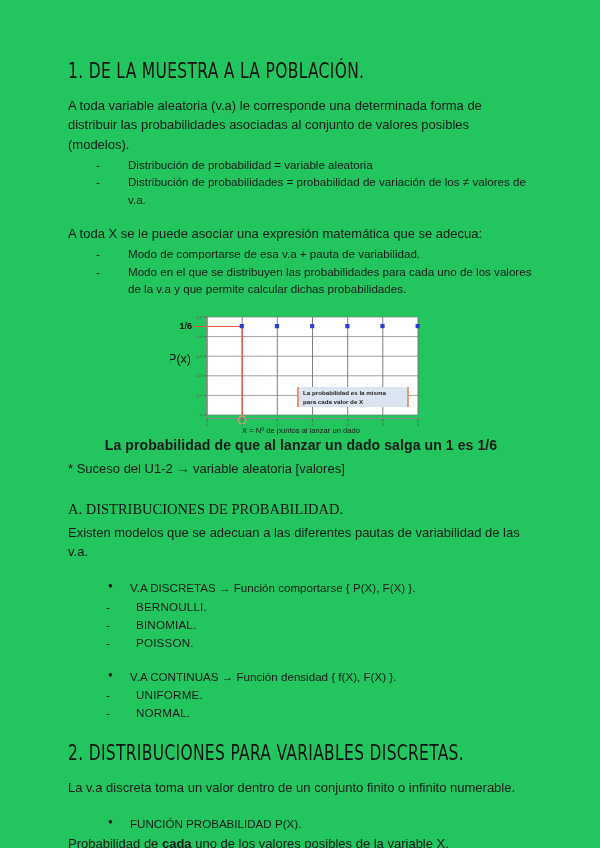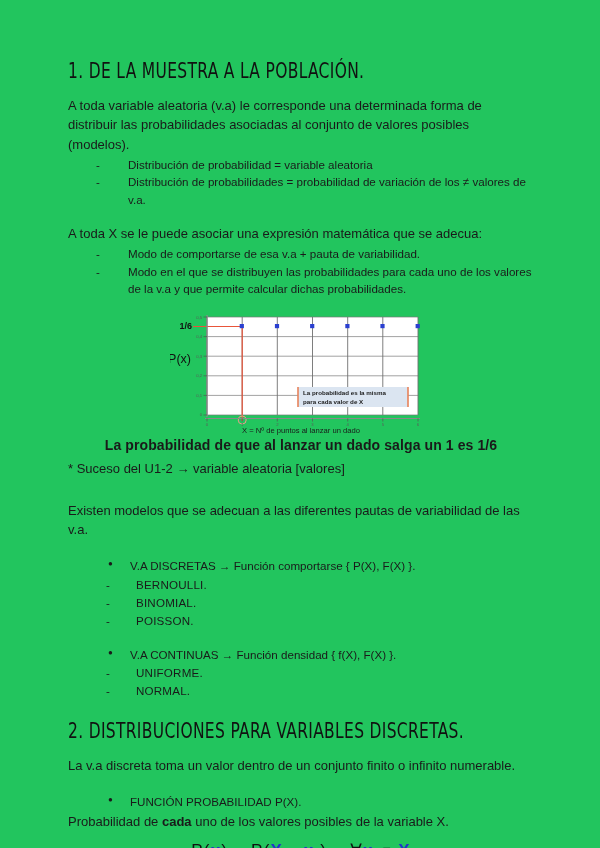--- a/index.html
+++ b/index.html
@@ -269,20 +269,21 @@
           <text x="131" y="122" font-family="Liberation Sans, sans-serif" font-size="7.6" fill="#1a1a1a" text-anchor="middle">X = Nº de puntos al lanzar un dado</text>
         </svg>
       </div>
       <div class="fig-caption">La probabilidad de que al lanzar un dado salga un 1 es 1/6</div>
     </div>
 
     <p class="body" style="margin-top:6px">* Suceso del U1-2 → variable aleatoria [valores]</p>
 
     <div class="spacer-20"></div>
 
+    <h2 class="serif-heading">A. DISTRIBUCIONES DE PROBABILIDAD.</h2>
     <p class="body">Existen modelos que se adecuan a las diferentes pautas de variabilidad de las v.a.</p>
 
     <div class="spacer-16"></div>
 
     <ul class="bullet-list">
       <li class="bullet">V.A DISCRETAS → Función comportarse { P(X), F(X) }.</li>
     </ul>
     <ul class="sub-dash">
       <li>BERNOULLI.</li>
       <li>BINOMIAL.</li>

